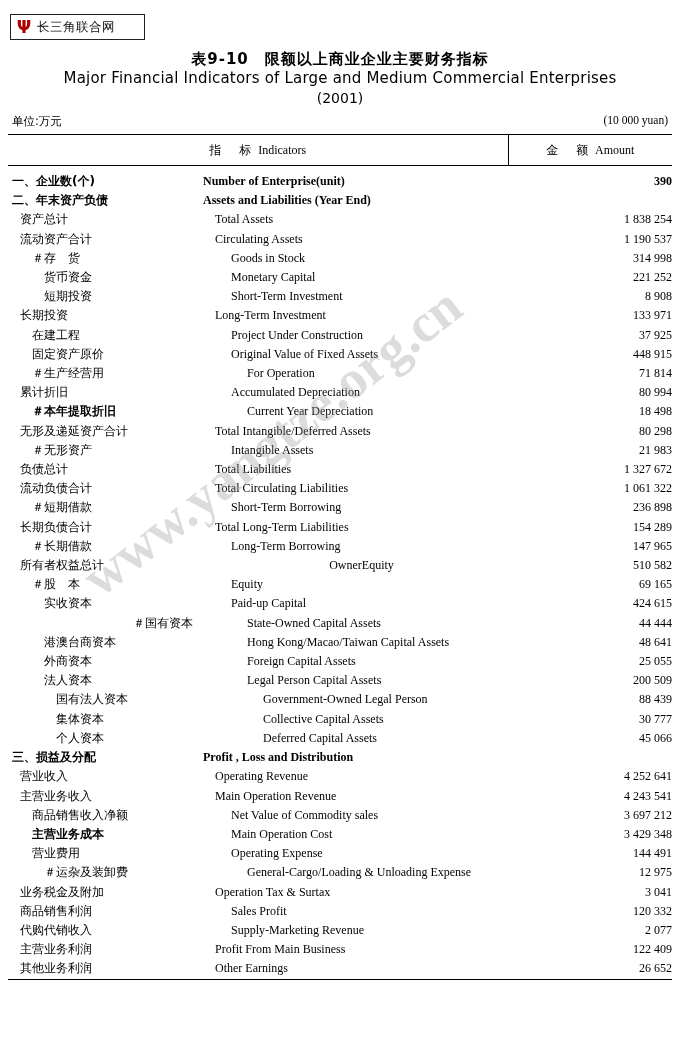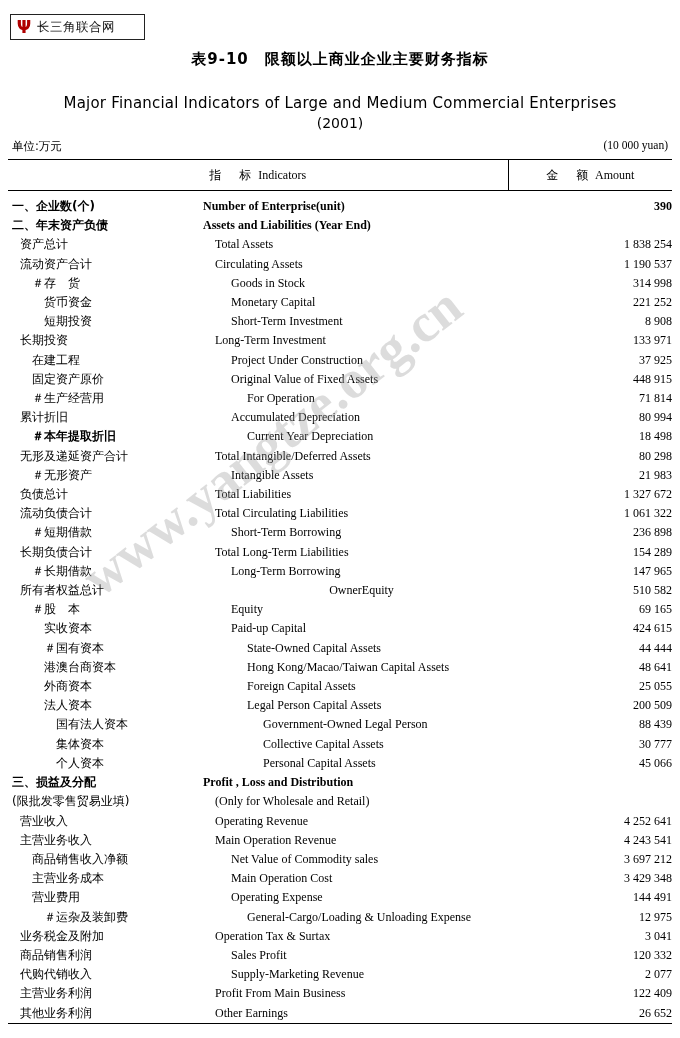--- a/index.html
+++ b/index.html
@@ -56,21 +56,21 @@
     font-size: 15px;
     font-weight: bold;
     font-family: "DejaVu Sans", sans-serif;
     margin-top: 50px;
     letter-spacing: 1px;
   }
   .title-en {
     text-align: center;
     font-size: 15px;
     font-family: "DejaVu Sans", sans-serif;
-    margin-top: 25px;
+    margin-top: 0;
     letter-spacing: 0.2px;
   }
   .title-year {
     text-align: center;
     font-size: 14px;
     font-family: "DejaVu Sans", sans-serif;
     margin-top: 3px;
   }
 
   
@@ -334,21 +334,21 @@
           <td class="zh-col" style="padding-left: 24px;">＃股　本</td>
           <td class="en-col" style="padding-left: 38px;">Equity</td>
           <td class="amt-col">69 165</td>
         </tr>
         <tr class="data">
           <td class="zh-col" style="padding-left: 36px;">实收资本</td>
           <td class="en-col" style="padding-left: 38px;">Paid-up Capital</td>
           <td class="amt-col">424 615</td>
         </tr>
         <tr class="data">
-          <td class="zh-col" style="padding-left: 36px;">＃国有资本</td>
+          <td class="zh-col" style="padding-left: 36px; text-align: right;">＃国有资本</td>
           <td class="en-col" style="padding-left: 54px;">State-Owned Capital Assets</td>
           <td class="amt-col">44 444</td>
         </tr>
         <tr class="data">
           <td class="zh-col" style="padding-left: 36px;">港澳台商资本</td>
           <td class="en-col" style="padding-left: 54px;">Hong Kong/Macao/Taiwan Capital Assets</td>
           <td class="amt-col">48 641</td>
         </tr>
         <tr class="data">
           <td class="zh-col" style="padding-left: 36px;">外商资本</td>
@@ -365,50 +365,45 @@
           <td class="en-col" style="padding-left: 70px;">Government-Owned Legal Person</td>
           <td class="amt-col">88 439</td>
         </tr>
         <tr class="data">
           <td class="zh-col" style="padding-left: 48px;">集体资本</td>
           <td class="en-col" style="padding-left: 70px;">Collective Capital Assets</td>
           <td class="amt-col">30 777</td>
         </tr>
         <tr class="data">
           <td class="zh-col" style="padding-left: 48px;">个人资本</td>
-          <td class="en-col" style="padding-left: 70px;">Personal Capital Assets</td>
+          <td class="en-col" style="padding-left: 70px;">Deferred Capital Assets</td>
           <td class="amt-col">45 066</td>
         </tr>
         <tr class="data">
           <td class="zh-col bold" style="padding-left: 4px;">三、损益及分配</td>
           <td class="en-col bold" style="padding-left: 10px;">Profit , Loss and Distribution</td>
           <td class="amt-col"></td>
         </tr>
         <tr class="data">
-          <td class="zh-col" style="padding-left: 4px;">(限批发零售贸易业填)</td>
-          <td class="en-col" style="padding-left: 22px;">(Only for Wholesale and Retail)</td>
-          <td class="amt-col"></td>
-        </tr>
-        <tr class="data">
           <td class="zh-col" style="padding-left: 12px;">营业收入</td>
           <td class="en-col" style="padding-left: 22px;">Operating Revenue</td>
           <td class="amt-col">4 252 641</td>
         </tr>
         <tr class="data">
           <td class="zh-col" style="padding-left: 12px;">主营业务收入</td>
           <td class="en-col" style="padding-left: 22px;">Main Operation Revenue</td>
           <td class="amt-col">4 243 541</td>
         </tr>
         <tr class="data">
           <td class="zh-col" style="padding-left: 24px;">商品销售收入净额</td>
           <td class="en-col" style="padding-left: 38px;">Net Value of Commodity sales</td>
           <td class="amt-col">3 697 212</td>
         </tr>
         <tr class="data">
-          <td class="zh-col" style="padding-left: 24px;">主营业务成本</td>
+          <td class="zh-col" style="padding-left: 24px; font-weight: bold;">主营业务成本</td>
           <td class="en-col" style="padding-left: 38px;">Main Operation Cost</td>
           <td class="amt-col">3 429 348</td>
         </tr>
         <tr class="data">
           <td class="zh-col" style="padding-left: 24px;">营业费用</td>
           <td class="en-col" style="padding-left: 38px;">Operating Expense</td>
           <td class="amt-col">144 491</td>
         </tr>
         <tr class="data">
           <td class="zh-col" style="padding-left: 36px;">＃运杂及装卸费</td>

